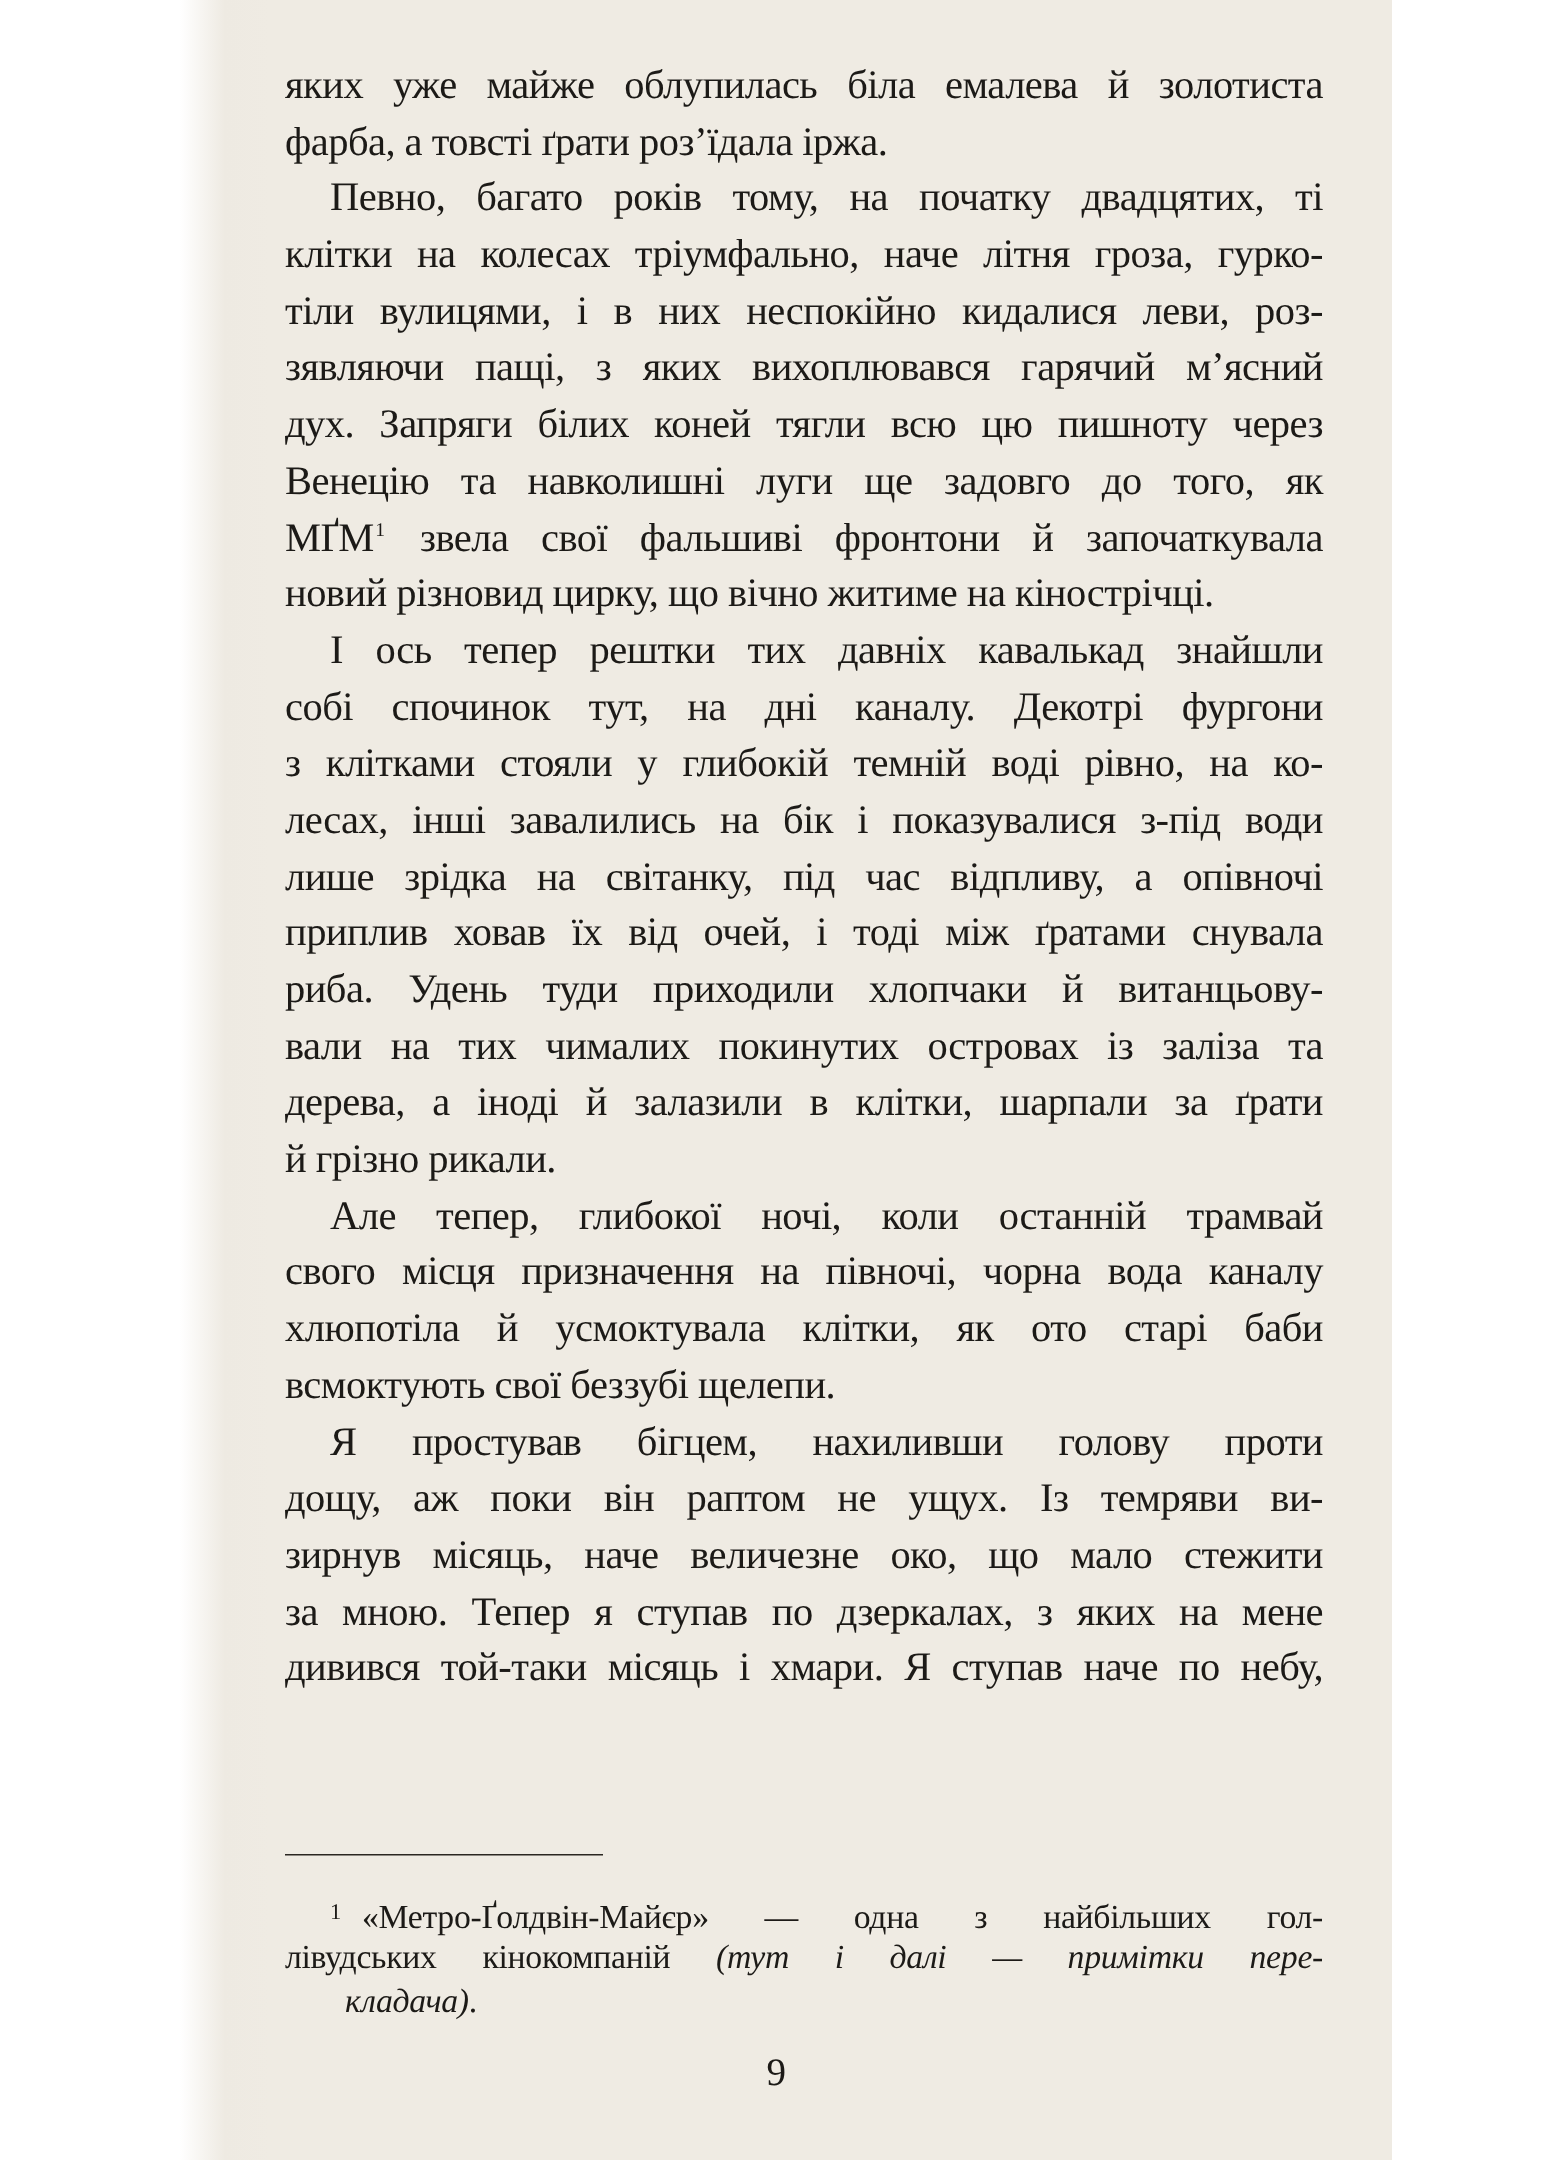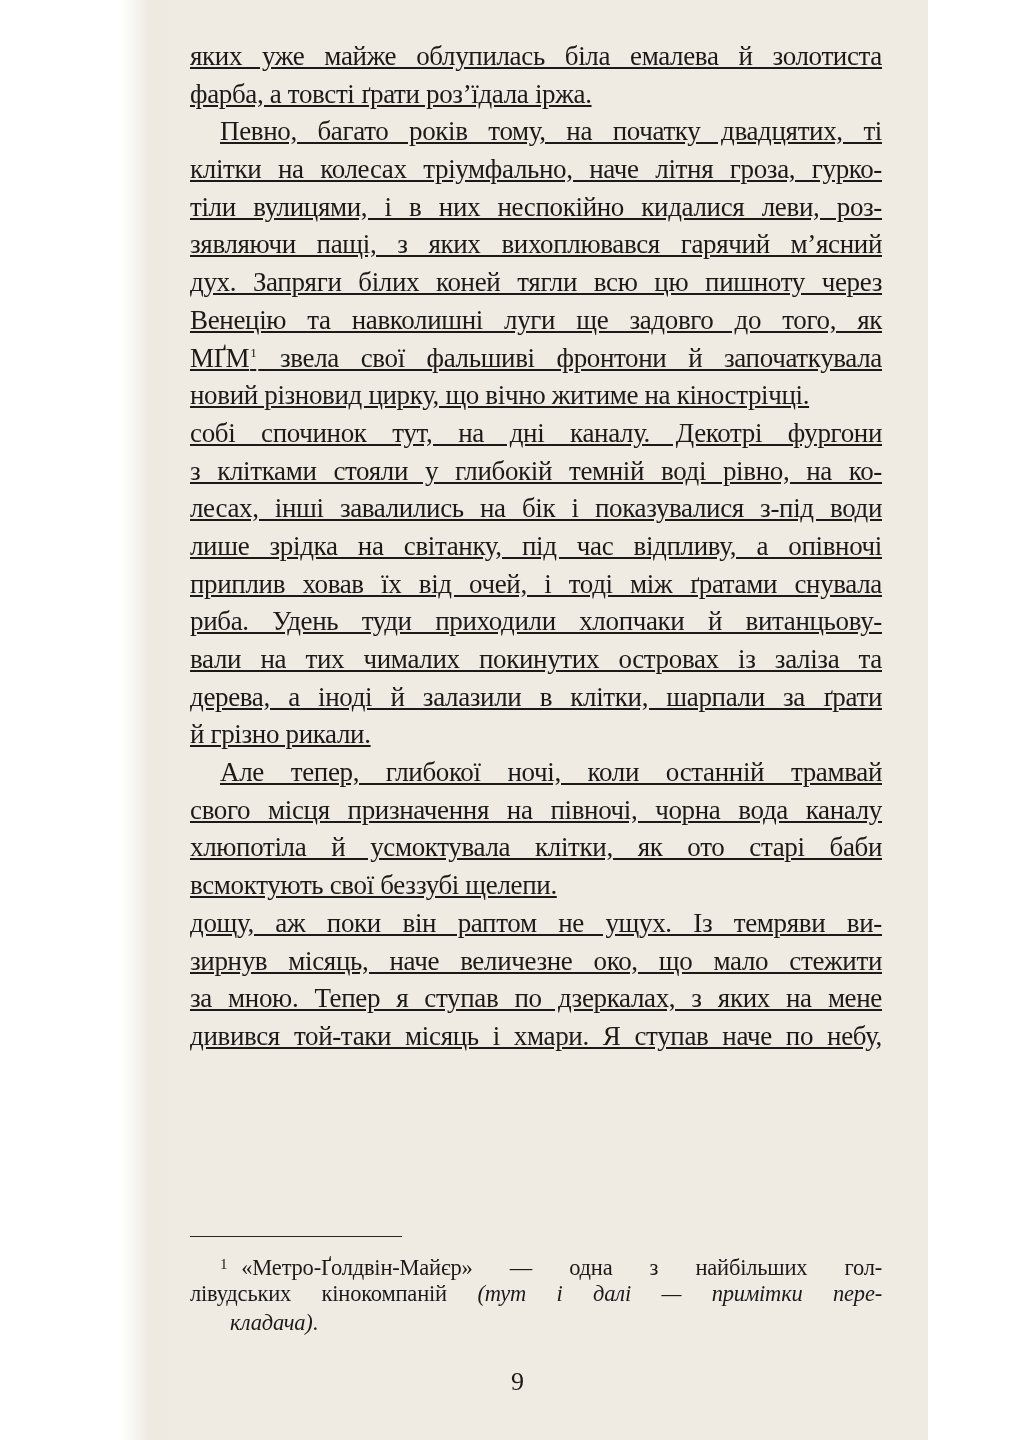--- a/index.html
+++ b/index.html
@@ -16,37 +16,36 @@
   }
   .text {
     position: absolute; left: 190px; top: 38px; width: 692px;
   }
   .line {
     height: 37.7px; line-height: 37.7px;
     font-size: 27px;
     text-align: justify; text-align-last: justify;
     white-space: nowrap; letter-spacing: -0.35px;
     word-spacing: 0px;
-    text-decoration: underline;
   }
   .line.indent { padding-left: 30px; }
   .line.last { text-align-last: left; }
   .footnote-rule {
     position: absolute; left: 190px; top: 1236px; width: 212px; height: 0;
     border-top: 1.6px solid #2a2722;
   }
   .footnote {
     position: absolute; left: 190px; top: 1250px; width: 692px;
   }
   .fline {
     height: 29px; line-height: 29px; font-size: 22.5px;
     text-align: justify; text-align-last: justify; white-space: nowrap;
     letter-spacing: -0.2px;
   }
-  .fline.indent { padding-left: 30px; }
+  .fline.indent { padding-left: 30px; margin-top: 11px; }
   .fline.last { text-align-last: left; margin-left: 40px; }
   .fnum { font-size: 15px; vertical-align: 6px; margin-right: 14px; }
   sup.ref { font-size: 13px; vertical-align: 10px; line-height: 0; margin-left: 1px; margin-right: 2px; }
   i { font-style: italic; }
   .page-number {
     position: absolute; left: 0; width: 1035px; top: 1364px;
     text-align: center; font-size: 26px; line-height: 36px;
   }
 </style>
 </head>
@@ -58,33 +57,35 @@
   <div class="line">яких уже майже облупилась біла емалева й золотиста</div>
   <div class="line last">фарба, а товсті ґрати роз’їдала іржа.</div>
   <div class="line indent">Певно, багато років тому, на початку двадцятих, ті</div>
   <div class="line">клітки на колесах тріумфально, наче літня гроза, гурко-</div>
   <div class="line">тіли вулицями, і в них неспокійно кидалися леви, роз-</div>
   <div class="line">зявляючи пащі, з яких вихоплювався гарячий м’ясний</div>
   <div class="line">дух. Запряги білих коней тягли всю цю пишноту через</div>
   <div class="line">Венецію та навколишні луги ще задовго до того, як</div>
   <div class="line"><span>МҐМ</span><sup class="ref">1</sup><span> звела свої фальшиві фронтони й започаткувала</span></div>
   <div class="line last">новий різновид цирку, що вічно житиме на кінострічці.</div>
+  <div class="line indent">І ось тепер рештки тих давніх кавалькад знайшли</div>
   <div class="line">собі спочинок тут, на дні каналу. Декотрі фургони</div>
   <div class="line">з клітками стояли у глибокій темній воді рівно, на ко-</div>
   <div class="line">лесах, інші завалились на бік і показувалися з-під води</div>
   <div class="line">лише зрідка на світанку, під час відпливу, а опівночі</div>
   <div class="line">приплив ховав їх від очей, і тоді між ґратами снувала</div>
   <div class="line">риба. Удень туди приходили хлопчаки й витанцьову-</div>
   <div class="line">вали на тих чималих покинутих островах із заліза та</div>
   <div class="line">дерева, а іноді й залазили в клітки, шарпали за ґрати</div>
   <div class="line last">й грізно рикали.</div>
   <div class="line indent">Але тепер, глибокої ночі, коли останній трамвай</div>
   <div class="line">свого місця призначення на півночі, чорна вода каналу</div>
   <div class="line">хлюпотіла й усмоктувала клітки, як ото старі баби</div>
   <div class="line last">всмоктують свої беззубі щелепи.</div>
+  <div class="line indent">Я простував бігцем, нахиливши голову проти</div>
   <div class="line">дощу, аж поки він раптом не ущух. Із темряви ви-</div>
   <div class="line">зирнув місяць, наче величезне око, що мало стежити</div>
   <div class="line">за мною. Тепер я ступав по дзеркалах, з яких на мене</div>
   <div class="line">дивився той-таки місяць і хмари. Я ступав наче по небу,</div>
 </div>
 
 <div class="footnote-rule"></div>
 
 <div class="footnote">
   <div class="fline indent"><span class="fnum">1</span><span>«Метро-Ґолдвін-Майєр» — одна з найбільших гол-</span></div>

